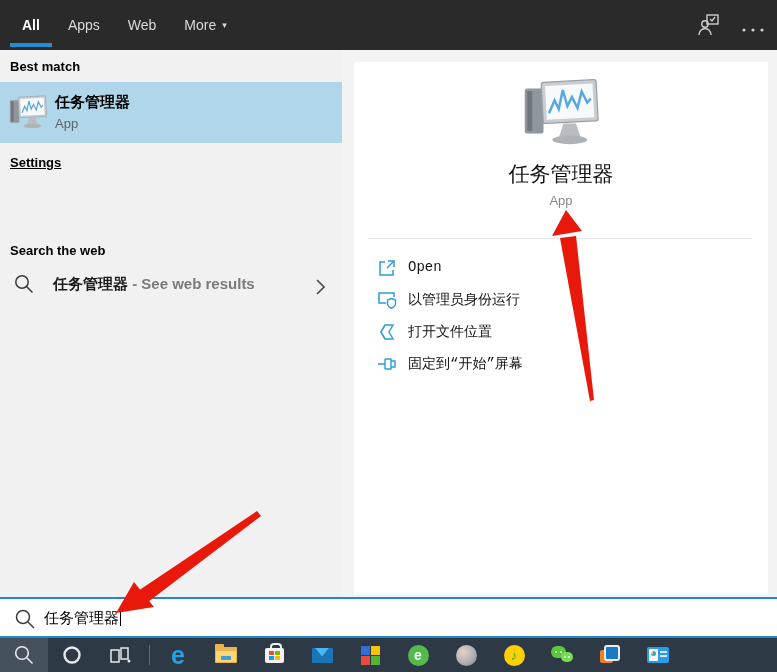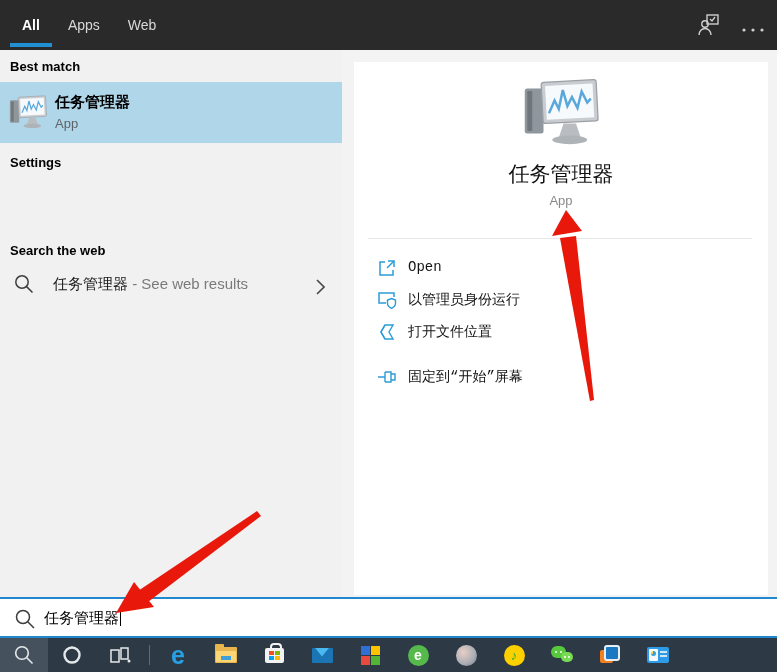--- a/index.html
+++ b/index.html
@@ -13,48 +13,48 @@
   .tab.active { color:#fff; font-weight:bold; }
   .tab.active::after { content:""; position:absolute; left:50%; transform:translateX(-50%); bottom:3px; width:42px; height:4px; background:#2190d2; }
   .tab .caret { font-size:9px; margin-left:6px; color:#d9d9d9; }
   .feedback { position:absolute; right:56px; top:12px; }
   .moreopts { position:absolute; right:12px; top:20px; }
 
   
   .content { position:absolute; left:0; top:50px; width:777px; height:547px; background:#f3f3f3; }
   .results { position:absolute; left:0; top:0; width:342px; height:547px; background:#f1f1f1; }
   .sec-header { position:absolute; left:10px; font-size:13px; font-weight:bold; color:#000; }
-  .h-best { top:9px; } .h-settings { top:105px; } .h-web { top:193px; }
+  .h-best { top:9px; } .h-settings { top:105px;text-decoration:underline; } .h-web { top:193px; }
 
   .best-item { position:absolute; left:0; top:32px; width:342px; height:61px; background:#b0d6e9; cursor:default; }
   .best-item .appicon { position:absolute; left:8px; top:11px; }
   .best-title { position:absolute; left:55px; top:11px; font-size:15px; font-weight:bold; color:#000; }
   .best-sub { position:absolute; left:55px; top:34px; font-size:13px; color:#5f6368; }
 
   .row-item { position:absolute; left:0; width:342px; cursor:default; }
   .settings-item { top:126px; height:62px; }
   .settings-item .sicon { position:absolute; left:10px; top:6px; }
   .settings-item .label { position:absolute; left:55px; top:3px; width:252px; font-size:15px; line-height:22px; color:#1b1b1b; }
-  .web-item { top:216px; height:44px; }
+  .web-item { top:216px; height:44px;font-weight:bold; }
   .web-item .wicon { position:absolute; left:13px; top:7px; }
   .web-item .label { position:absolute; left:53px; top:9px; font-size:15px; color:#1b1b1b; white-space:nowrap; }
   .web-item .label .gray { color:#7a7a7a; }
   .chev { position:absolute; right:17px; }
   .settings-item .chev { top:22px; } .web-item .chev { top:13px; }
 
   
   .card { position:absolute; left:354px; top:12px; width:414px; height:533px; background:#fff; }
   .card .bigicon { position:absolute; left:167px; top:14px; }
   .card .title { position:absolute; left:0; top:98px; width:414px; text-align:center; font-size:21px; color:#111; }
   .card .subtitle { position:absolute; left:0; top:131px; width:414px; text-align:center; font-size:13px; color:#8a8a8a; }
   .card .divider { position:absolute; left:14px; top:176px; width:384px; height:1px; background:#e8e8e8; }
   .action { position:absolute; left:0; width:414px; height:32px; cursor:default; }
   .action .aicon { position:absolute; left:23px; top:6px; }
   .action .alabel { position:absolute; left:54px; top:7px; font-size:14px; color:#141414;font-family:Liberation Mono, monospace; }
-  .a0{top:190px;} .a1{top:222px;} .a2{top:254px;} .a3{top:299px;} .a4{top:318px;}
+  .a0{top:190px;} .a1{top:222px;} .a2{top:254px;} .a3{top:286px;} .a4{top:318px;}
 
   
   .searchbar { position:absolute; left:0; top:597px; width:777px; height:41px; background:#fff; border-top:2px solid #2088cf; border-bottom:2px solid #2088cf; }
   .searchbar .sb-icon { position:absolute; left:14px; top:9px; }
   .searchbar .sb-text { position:absolute; left:44px; top:10px; font-size:15px; color:#000; }
   .sb-caret { display:inline-block; width:1px; height:17px; background:#000; vertical-align:-3px; margin-left:1px; }
 
   
   .taskbar { position:absolute; left:0; top:638px; width:777px; height:34px; background:#2d3a46; display:flex; align-items:stretch; }
   .cell { width:48px; display:flex; align-items:center; justify-content:center; }
@@ -118,20 +118,24 @@
   <div class="topbar">
     <div class="tab active">
         <span>All</span>
       </div>
     <div class="tab">
         <span>Apps</span>
       </div>
     <div class="tab">
         <span>Web</span>
       </div>
+    <div class="tab">
+        <span>More</span>
+        <span class="caret">▾</span>
+      </div>
 
     <div class="feedback">
       <svg width="24" height="26" viewBox="0 0 24 26">
         <rect x="10" y="3" width="11" height="9" fill="none" stroke="#cfcfcf" stroke-width="1.4"></rect>
         <polyline points="13,7 15,9 18,5" fill="none" stroke="#cfcfcf" stroke-width="1.3"></polyline>
         <circle cx="8" cy="12" r="3.2" fill="none" stroke="#cfcfcf" stroke-width="1.4"></circle>
         <path d="M2 23 c0-4 3-6.5 6-6.5 s6 2.5 6 6.5" fill="none" stroke="#cfcfcf" stroke-width="1.4"></path>
       </svg>
     </div>
     <div class="moreopts">

